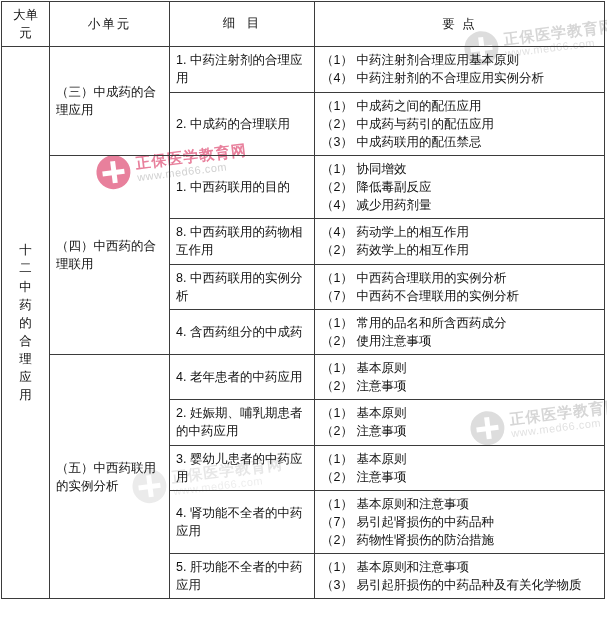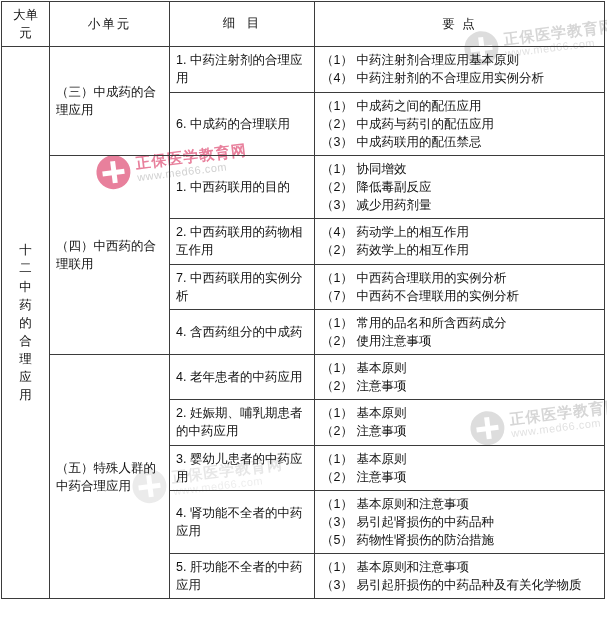--- a/index.html
+++ b/index.html
@@ -202,61 +202,61 @@
           <span><span>十</span><br><span>二</span><br><span>中</span><br><span>药</span><br><span>的</span><br><span>合</span><br><span>理</span><br><span>应</span><br><span>用</span></span>
         </td>
         <td class="sub-cell" rowspan="2">（三）中成药的合理应用</td>
         <td class="detail-cell">1. 中药注射剂的合理应用</td>
         <td class="points-cell">
           <div class="pt-line">（1） 中药注射剂合理应用基本原则</div>
           <div class="pt-line">（4） 中药注射剂的不合理应用实例分析</div>
         </td>
       </tr>
       <tr>
-        <td class="detail-cell">6. 中成药的合理联用</td>
+        <td class="detail-cell">2. 中成药的合理联用</td>
         <td class="points-cell">
           <div class="pt-line">（1） 中成药之间的配伍应用</div>
           <div class="pt-line">（2） 中成药与药引的配伍应用</div>
           <div class="pt-line">（3） 中成药联用的配伍禁忌</div>
         </td>
       </tr>
 
       <tr>
         <td class="sub-cell" rowspan="4">（四）中西药的合理联用</td>
         <td class="detail-cell">1. 中西药联用的目的</td>
         <td class="points-cell">
           <div class="pt-line">（1） 协同增效</div>
           <div class="pt-line">（2） 降低毒副反应</div>
-          <div class="pt-line">（3） 减少用药剂量</div>
-        </td>
-      </tr>
-      <tr>
-        <td class="detail-cell">2. 中西药联用的药物相互作用</td>
+          <div class="pt-line">（4） 减少用药剂量</div>
+        </td>
+      </tr>
+      <tr>
+        <td class="detail-cell">8. 中西药联用的药物相互作用</td>
         <td class="points-cell">
           <div class="pt-line">（4） 药动学上的相互作用</div>
           <div class="pt-line">（2） 药效学上的相互作用</div>
         </td>
       </tr>
       <tr>
-        <td class="detail-cell">7. 中西药联用的实例分析</td>
+        <td class="detail-cell">8. 中西药联用的实例分析</td>
         <td class="points-cell">
           <div class="pt-line">（1） 中西药合理联用的实例分析</div>
           <div class="pt-line">（7） 中西药不合理联用的实例分析</div>
         </td>
       </tr>
       <tr>
         <td class="detail-cell">4. 含西药组分的中成药</td>
         <td class="points-cell">
           <div class="pt-line">（1） 常用的品名和所含西药成分</div>
           <div class="pt-line">（2） 使用注意事项</div>
         </td>
       </tr>
 
       <tr>
-        <td class="sub-cell" rowspan="5">（五）特殊人群的中药合理应用</td>
+        <td class="sub-cell" rowspan="5">（五）中西药联用的实例分析</td>
         <td class="detail-cell">4. 老年患者的中药应用</td>
         <td class="points-cell">
           <div class="pt-line">（1） 基本原则</div>
           <div class="pt-line">（2） 注意事项</div>
         </td>
       </tr>
       <tr>
         <td class="detail-cell">2. 妊娠期、哺乳期患者的中药应用</td>
         <td class="points-cell">
           <div class="pt-line">（1） 基本原则</div>
@@ -267,22 +267,22 @@
         <td class="detail-cell">3. 婴幼儿患者的中药应用</td>
         <td class="points-cell">
           <div class="pt-line">（1） 基本原则</div>
           <div class="pt-line">（2） 注意事项</div>
         </td>
       </tr>
       <tr>
         <td class="detail-cell">4. 肾功能不全者的中药应用</td>
         <td class="points-cell">
           <div class="pt-line">（1） 基本原则和注意事项</div>
-          <div class="pt-line">（3） 易引起肾损伤的中药品种</div>
-          <div class="pt-line">（5） 药物性肾损伤的防治措施</div>
+          <div class="pt-line">（7） 易引起肾损伤的中药品种</div>
+          <div class="pt-line">（2） 药物性肾损伤的防治措施</div>
         </td>
       </tr>
       <tr>
         <td class="detail-cell">5. 肝功能不全者的中药应用</td>
         <td class="points-cell">
           <div class="pt-line">（1） 基本原则和注意事项</div>
           <div class="pt-line">（3） 易引起肝损伤的中药品种及有关化学物质</div>
         </td>
       </tr>
     </tbody>

